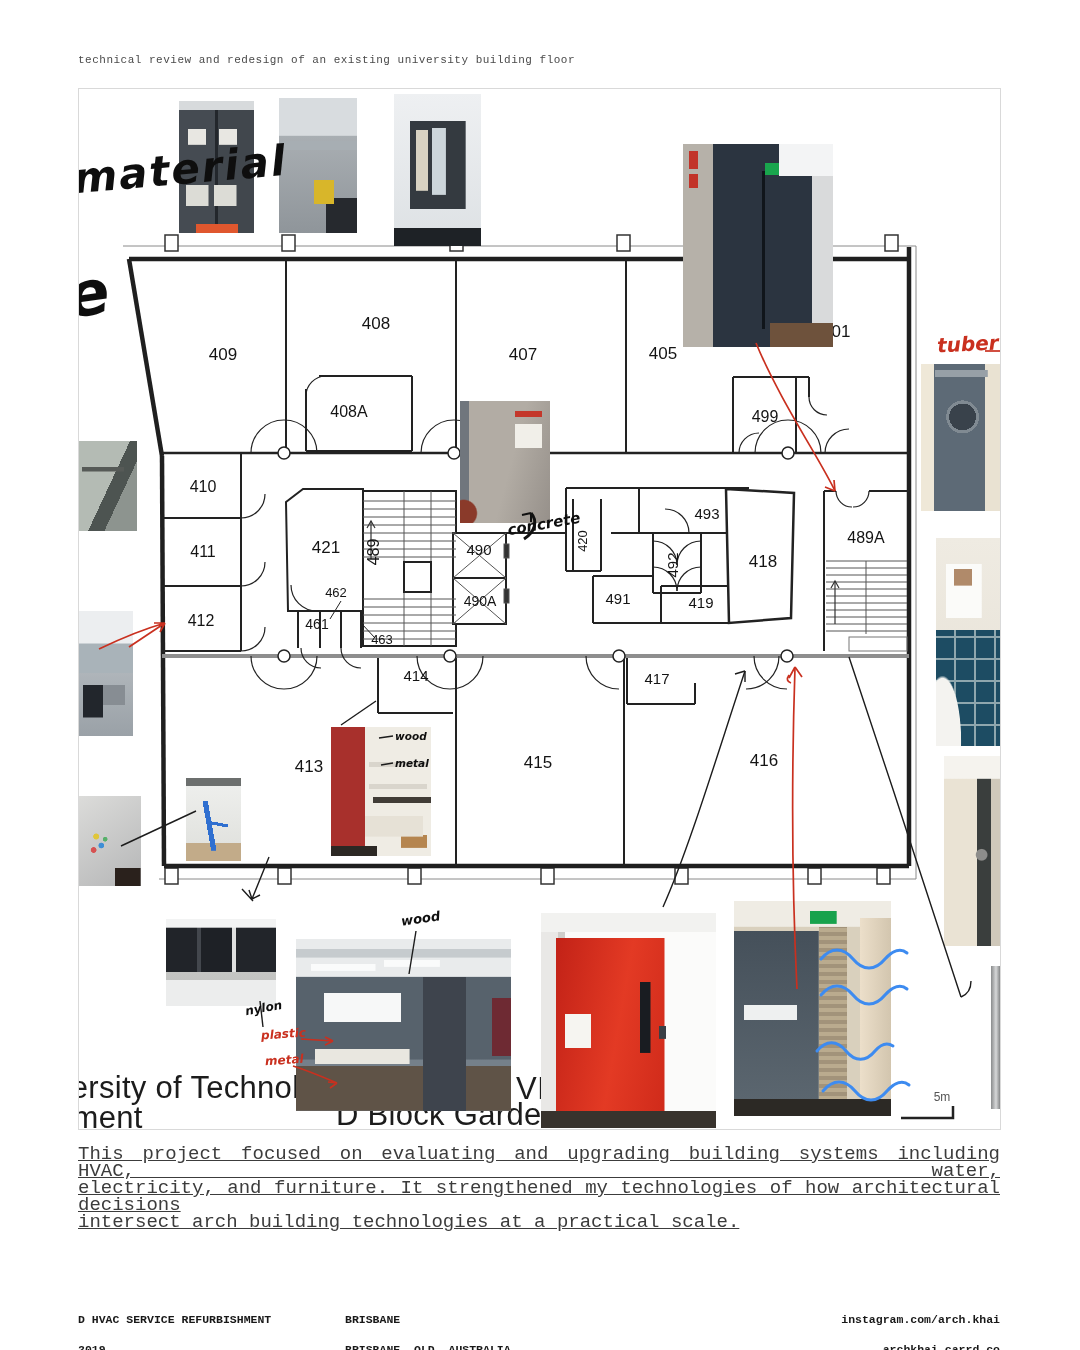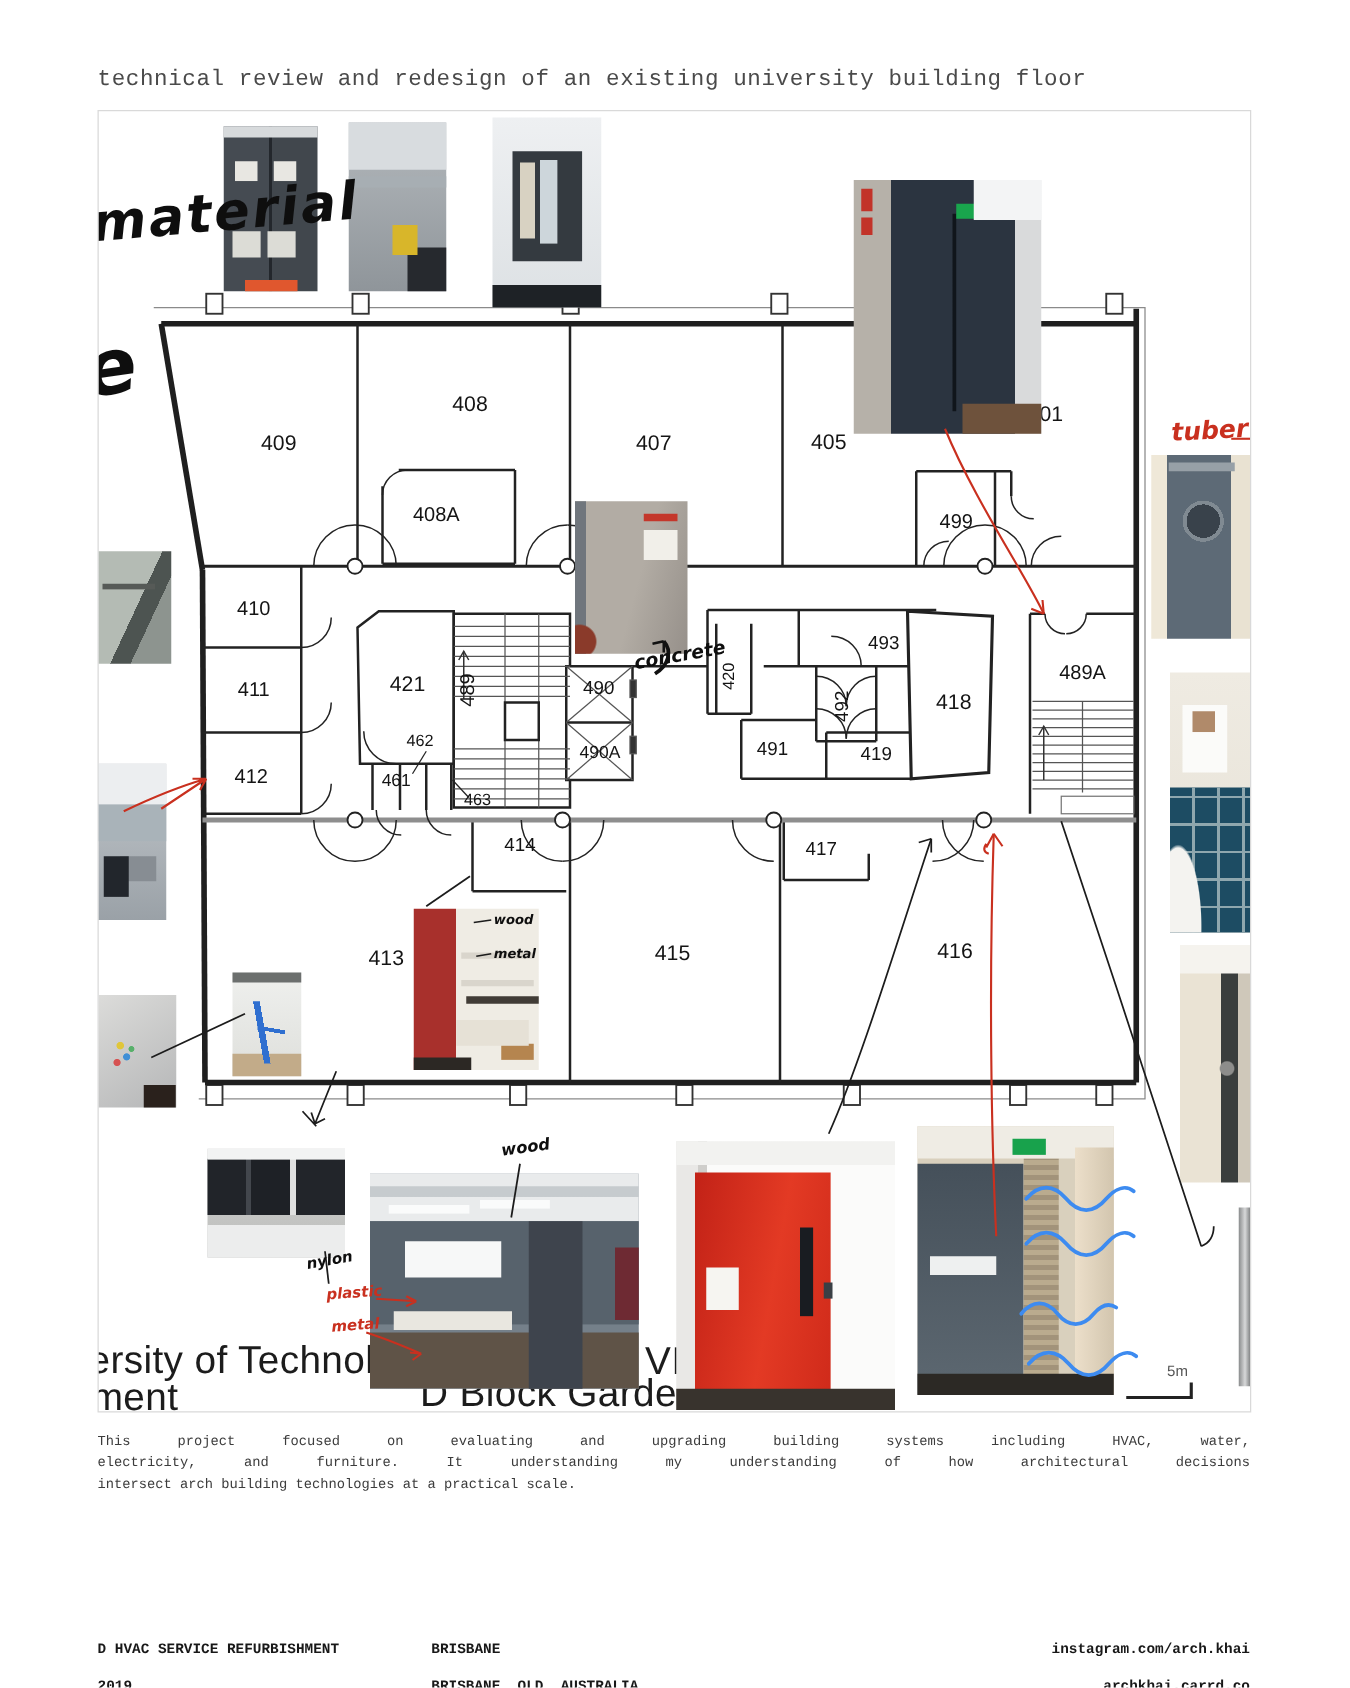--- a/index.html
+++ b/index.html
@@ -10,22 +10,22 @@
   #collage{position:absolute;left:78px;top:88px;width:921px;height:1040px;
            border:1px solid #d9d9d9;overflow:hidden;background:#fff;}
   .bigtxt{position:absolute;z-index:1;color:#1c1c1c;font-size:31px;letter-spacing:.3px;white-space:nowrap;}
   .ph{position:absolute;z-index:3;background-repeat:no-repeat;}
   #plan-svg{position:absolute;left:0;top:0;z-index:2;}
   #anno-svg{position:absolute;left:0;top:0;z-index:4;}
   .hw{position:absolute;z-index:5;font-family:"DejaVu Sans",sans-serif;
       font-style:italic;font-weight:700;color:#0e0e0e;white-space:nowrap;}
   .hw.red{color:#c9301f;font-weight:600;}
   .roomlabel{font-family:"Liberation Sans",sans-serif;fill:#141414;}
-  #header-line{left:78px;top:54px;font-size:18px;color:#4a4a4a;letter-spacing:.5px;}
-  #description{left:78px;top:1146px;width:922px;font-size:11px;color:#3c3c3c;line-height:17px;}
+  #header-line{left:78px;top:54px;font-size:11px;color:#4a4a4a;letter-spacing:.5px;}
+  #description{left:78px;top:1146px;width:922px;font-size:19px;color:#3c3c3c;line-height:17px;text-decoration:underline;}
   .just{text-align:justify;-moz-text-align-last:justify;text-align-last:justify;}
   #footer{left:78px;top:1297px;width:922px;font-size:11.5px;font-weight:700;color:#181818;line-height:15px;}
   #footer .fcol{position:absolute;top:0;white-space:pre-line;}
 </style>
 </head>
 <body>
 
 <div id="header-line" class="abs mono">technical review and redesign of an existing university building floor</div>
 
 <div id="collage">
@@ -405,21 +405,21 @@
   <div class="hw" style="left:316px;top:668px;font-size:10.5px;">metal</div>
   <div class="hw" style="left:322px;top:822px;font-size:13px;transform:rotate(-8deg);">wood</div>
   <div class="hw" style="left:166px;top:912px;font-size:12px;transform:rotate(-10deg);">nylon</div>
   <div class="hw red" style="left:182px;top:938px;font-size:12px;transform:rotate(-4deg);">plastic</div>
   <div class="hw red" style="left:186px;top:964px;font-size:12px;transform:rotate(-4deg);">metal</div>
 
 </div>
 
 <div id="description" class="abs mono">
   <div class="just">This project focused on evaluating and upgrading building systems including HVAC, water,</div>
-  <div class="just">electricity, and furniture. It understanding my understanding of how architectural decisions</div>
+  <div class="just">electricity, and furniture. It strengthened my technologies of how architectural decisions</div>
   <div>intersect arch building technologies at a practical scale.</div>
 </div>
 
 <div id="footer" class="abs mono">
   <div class="fcol" style="left:0;">
     <div>D HVAC SERVICE REFURBISHMENT</div>
     <div>2019</div>
   </div>
   <div class="fcol" style="left:267px;">
     <div>BRISBANE</div>

